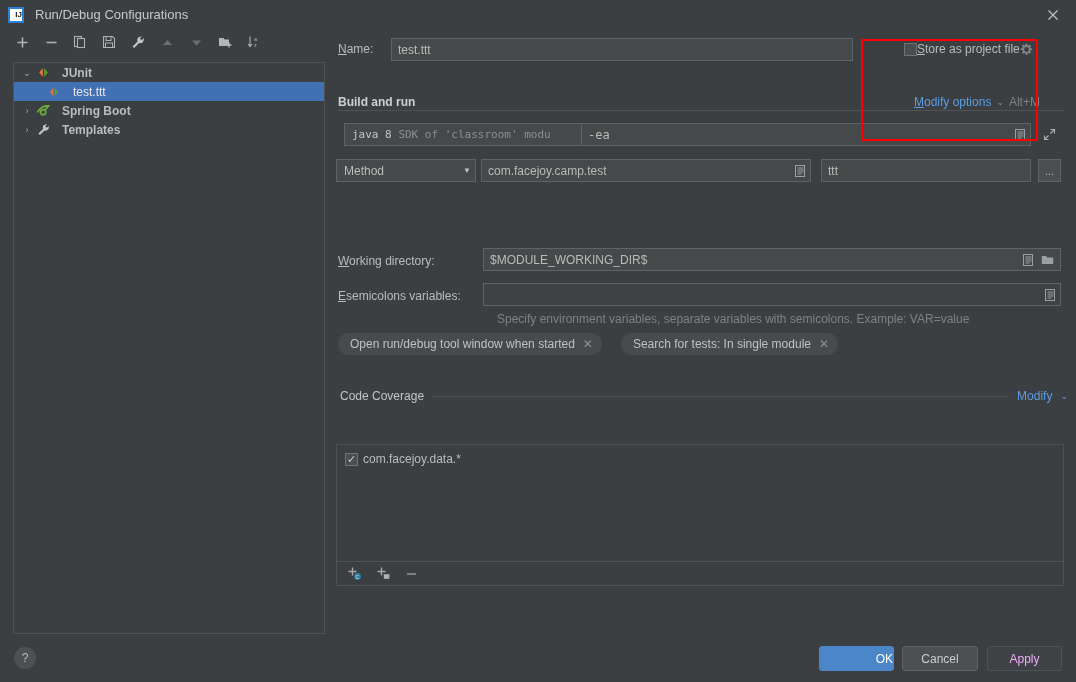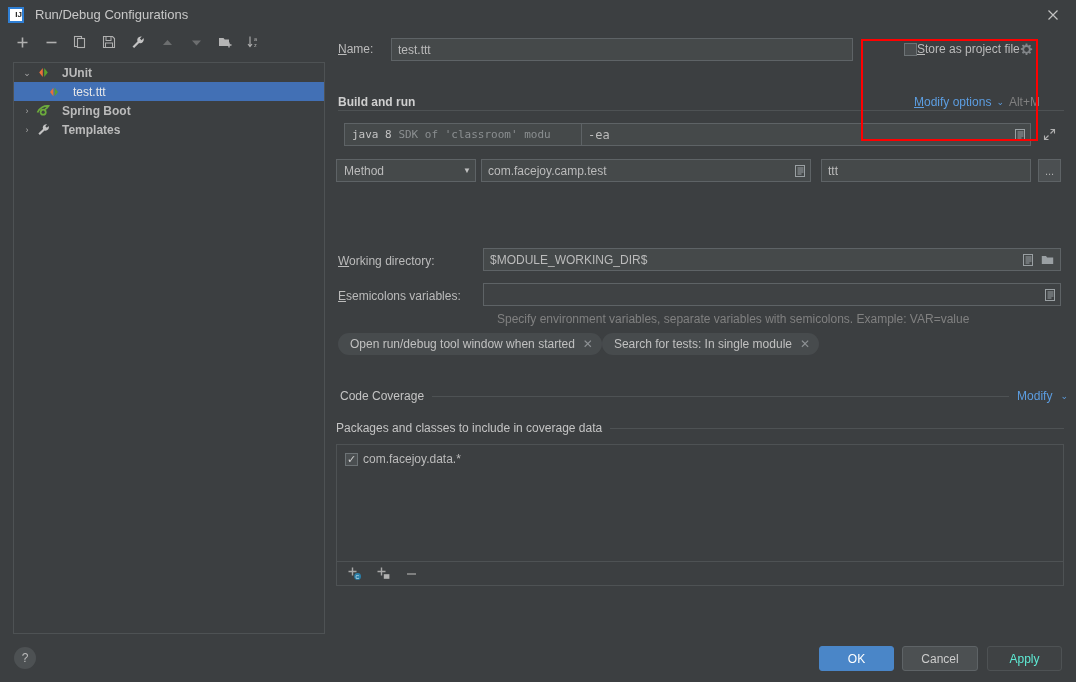--- a/index.html
+++ b/index.html
@@ -144,21 +144,21 @@
     display: flex; align-items: center; justify-content: center;
     font-size: 12px; cursor: pointer;
   }
   .btn {
     height: 25px; border-radius: 3px; font-size: 12px;
     display: flex; align-items: center; justify-content: center;
     cursor: pointer; position: absolute; top: 9px;
   }
   .btn.primary { background: #4a86c8; color: #ffffff; border: 1px solid #4a86c8; }
   .btn.normal { background: #4c5052; color: #cccccc; border: 1px solid #5e6366; }
-  .btn.disabled { background: #3f4244; color: #5eead4; border: 1px solid #4e5254; cursor: default; }
+  .btn.disabled { background: #3f4244; color: #f0abfc; border: 1px solid #4e5254; cursor: default; }
 
   
   .red-rect {
     position: absolute; border: 2px solid #ff0000; pointer-events: none;
   }
 
   .mono { font-family: "DejaVu Sans Mono", monospace; font-size: 11px; }
 </style>
 </head>
 <body>
@@ -377,42 +377,38 @@
     <span></span>
     <span class="field-btn">
       <svg width="12" height="13" viewBox="0 0 12 13">
         <rect x="1.5" y="1" width="9" height="11" stroke="#9aa0a3" fill="none" stroke-width="1"></rect>
         <path d="M3.5 3.5h6M3.5 5.5h6M3.5 7.5h6M3.5 9.5h4" stroke="#9aa0a3" stroke-width="1"></path>
       </svg>
     </span>
   </div>
   <div class="hint" style="position:absolute; left:171px; top:283px;">Specify environment variables, separate variables with semicolons. Example: VAR=value</div>
 
-  <div style="position:absolute; left:12px; top:304px; display:flex; ">
+  <div style="position:absolute; left:12px; top:304px; display:flex; gap:19px;">
     <div class="chip">
       <span>Open run/debug tool window when started</span>
       <span class="x">✕</span>
     </div>
     <div class="chip">
       <span>Search for tests: In single module</span>
       <span class="x">✕</span>
     </div>
   </div>
 
   <div class="sep-title" style="position:absolute; left:14px; top:360px; width:728px;justify-content:space-between;">
     <span style="font-size:12px;color:#c4c4c4;">Code Coverage</span>
     <span class="sep-line"></span>
     <span class="link">Modify</span>
     <span class="link" style="font-size:9px;">⌄</span>
   </div>
 
-  <div class="sep-title" style="position:absolute; left:10px; top:392px; width:728px;">
-    <span style="font-size:12px;color:#c4c4c4;">Packages and classes to include in coverage data</span>
-    <span class="sep-line"></span>
-  </div>
 
   <div class="cov-list" style="position:absolute; left:10px; top:415px; width:728px; height:118px;">
     <div style="display:flex; align-items:center; gap:5px; padding:7px 0 0 8px;">
       <span class="cb">
           <span class="tick">✓</span>
         </span>
       <span>com.facejoy.data.*</span>
     </div>
   </div>
 
@@ -438,21 +434,21 @@
   </div>
 
 </div>
 
 <div class="red-rect" style="left:861px; top:39px; width:177px; height:102px;"></div>
 
 <div class="footer">
   <div class="help-btn">
     <span>?</span>
   </div>
-  <div class="btn primary" style="left:819px; width:75px;">
+  <div class="btn primary" style="left:819px; width:75px;justify-content:flex-end;">
     <span>OK</span>
   </div>
   <div class="btn normal" style="left:902px; width:76px;">
     <span>Cancel</span>
   </div>
   <div class="btn disabled" style="left:987px; width:75px;">
     <span>Apply</span>
   </div>
 </div>
 

